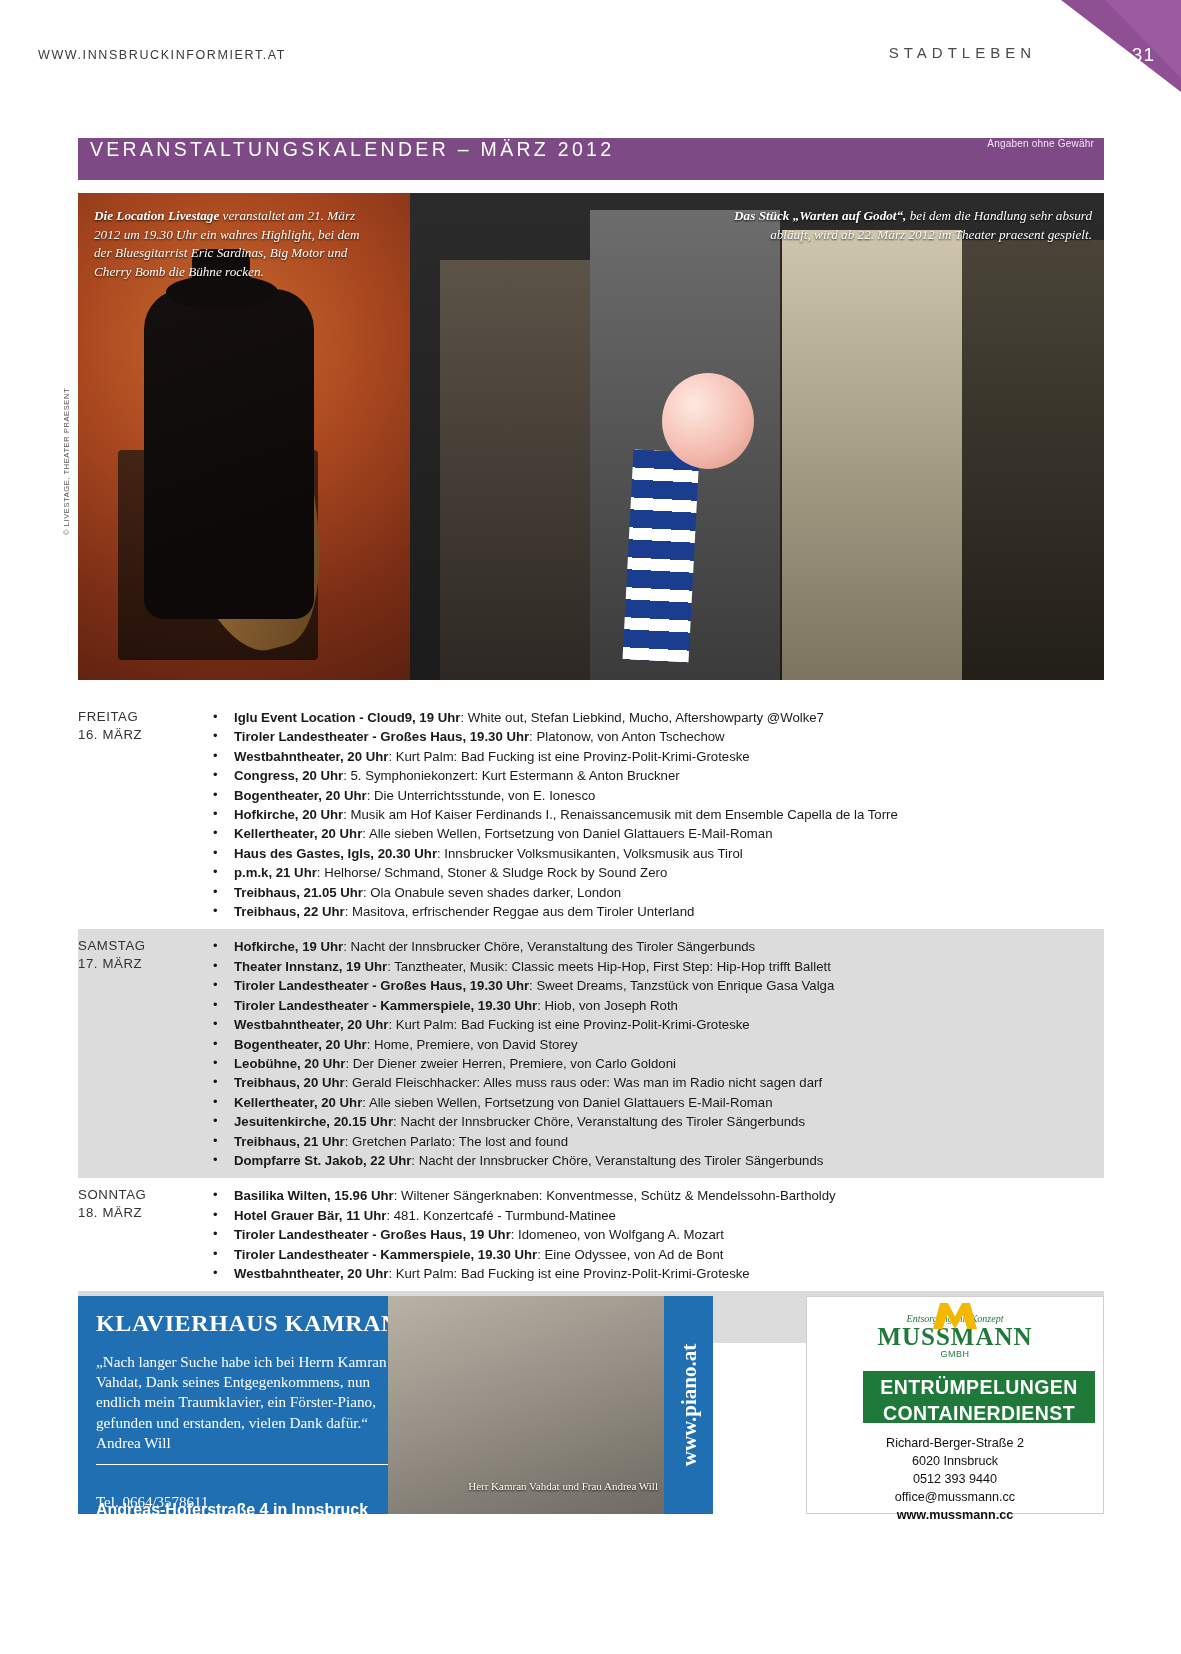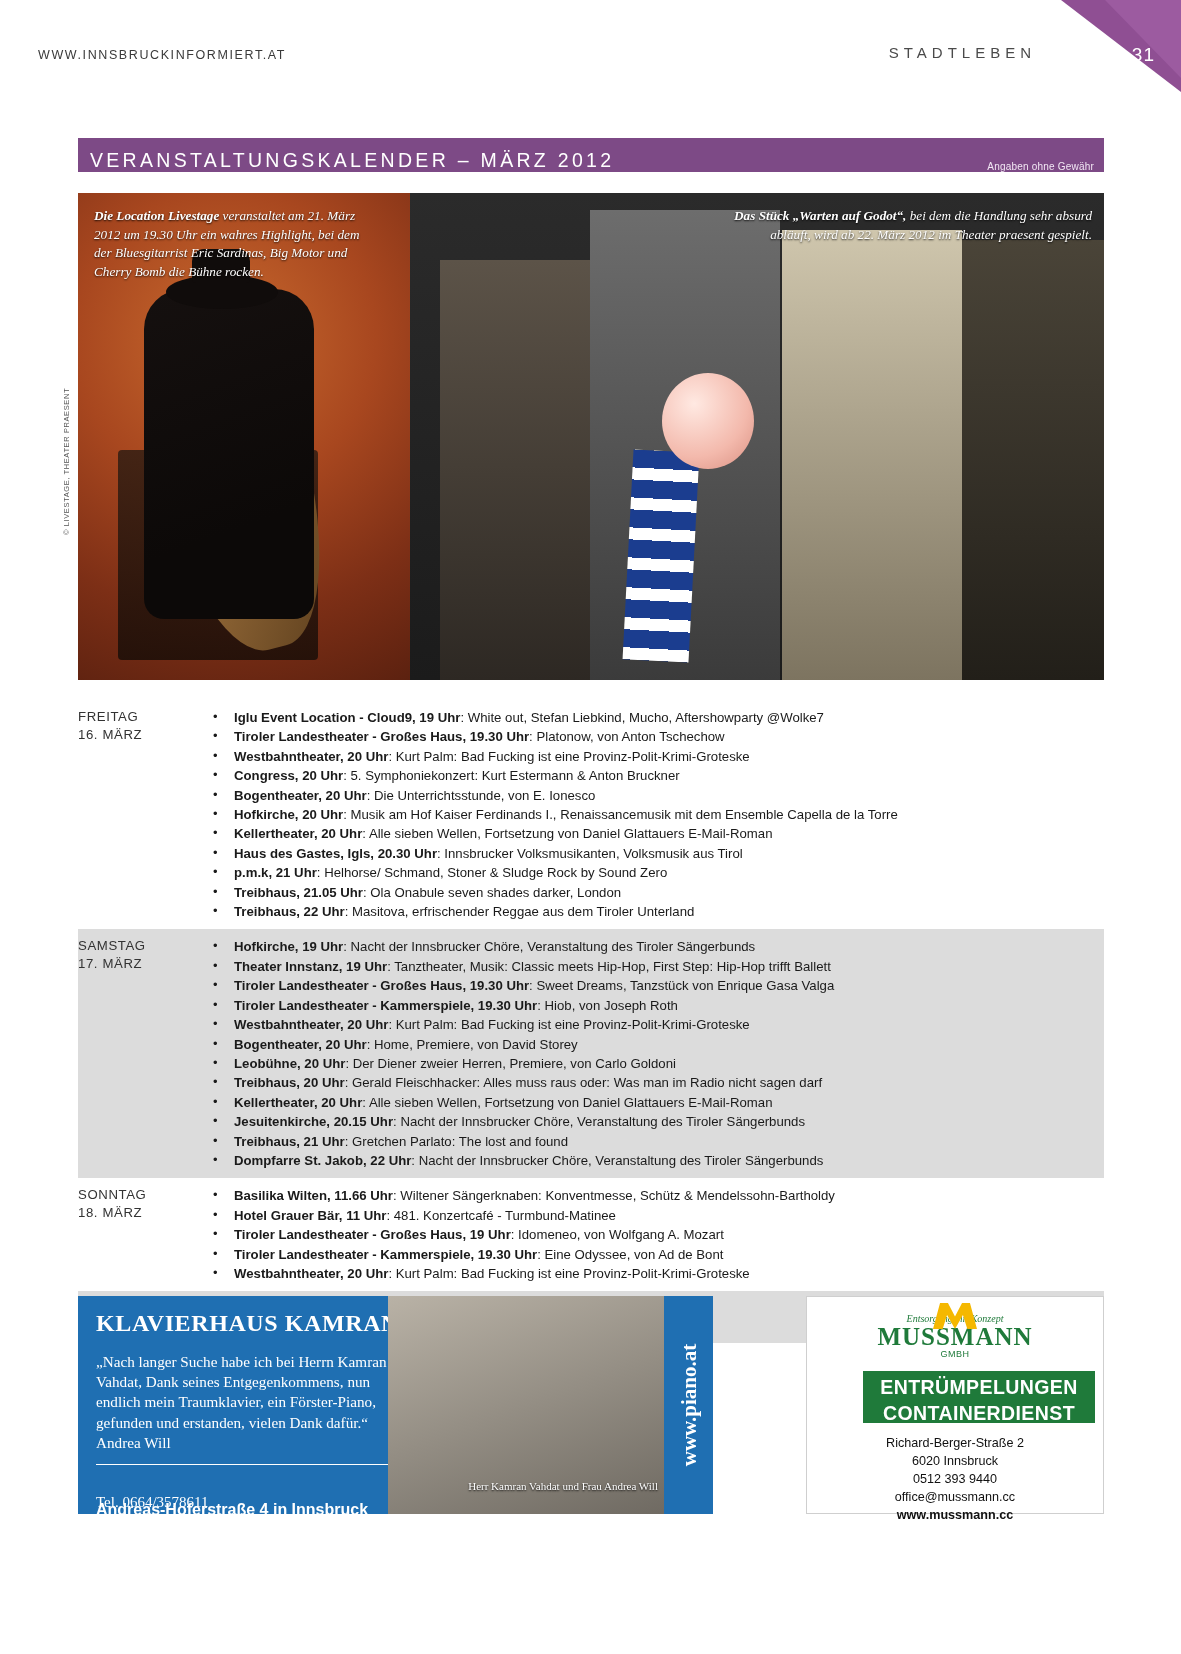--- a/index.html
+++ b/index.html
@@ -29,23 +29,23 @@
   .site-url{
     position:absolute;left:38px;top:48px;
     font-size:12.5px;letter-spacing:1.6px;color:#3a3a3a;
   }
   .section-label{
     position:absolute;right:145px;top:44px;
     font-size:15px;letter-spacing:5px;color:#4a4a4a;
   }
   
   .titlebar{
-    position:absolute;left:78px;top:138px;width:1026px;height:34px;
+    position:absolute;left:78px;top:138px;width:1026px;height:42px;
     background:#7d4a86;
-    display:flex;align-items:flex-end;justify-content:space-between;
+    display:flex;align-items:flex-start;justify-content:space-between;
   }
   .titlebar .t{
     color:#ffffff;font-size:19.5px;letter-spacing:3.3px;padding-left:12px;
   }
   .titlebar .n{
     color:#f2e7f4;font-size:10px;padding-right:10px;letter-spacing:.2px;
   }
   
   .photos{position:absolute;left:78px;top:193px;width:1026px;height:487px;}
   .photo{position:absolute;top:0;height:487px;overflow:hidden;}
@@ -278,21 +278,21 @@
         <div class="ev"><b>Treibhaus, 20 Uhr</b><span>: Gerald Fleischhacker: Alles muss raus oder: Was man im Radio nicht sagen darf</span></div>
         <div class="ev"><b>Kellertheater, 20 Uhr</b><span>: Alle sieben Wellen, Fortsetzung von Daniel Glattauers E-Mail-Roman</span></div>
         <div class="ev"><b>Jesuitenkirche, 20.15 Uhr</b><span>: Nacht der Innsbrucker Chöre, Veranstaltung des Tiroler Sängerbunds</span></div>
         <div class="ev"><b>Treibhaus, 21 Uhr</b><span>: Gretchen Parlato: The lost and found</span></div>
         <div class="ev"><b>Dompfarre St. Jakob, 22 Uhr</b><span>: Nacht der Innsbrucker Chöre, Veranstaltung des Tiroler Sängerbunds</span></div>
       </div>
     </div>
     <div class="day">
       <div class="daycol"><span class="d1">SONNTAG</span><span class="d2">18. MÄRZ</span></div>
       <div class="events">
-        <div class="ev"><b>Basilika Wilten, 11.66 Uhr</b><span>: Wiltener Sängerknaben: Konventmesse, Schütz &amp; Mendelssohn-Bartholdy</span></div>
+        <div class="ev"><b>Basilika Wilten, 15.96 Uhr</b><span>: Wiltener Sängerknaben: Konventmesse, Schütz &amp; Mendelssohn-Bartholdy</span></div>
         <div class="ev"><b>Hotel Grauer Bär, 11 Uhr</b><span>: 481. Konzertcafé - Turmbund-Matinee</span></div>
         <div class="ev"><b>Tiroler Landestheater - Großes Haus, 19 Uhr</b><span>: Idomeneo, von Wolfgang A. Mozart</span></div>
         <div class="ev"><b>Tiroler Landestheater - Kammerspiele, 19.30 Uhr</b><span>: Eine Odyssee, von Ad de Bont</span></div>
         <div class="ev"><b>Westbahntheater, 20 Uhr</b><span>: Kurt Palm: Bad Fucking ist eine Provinz-Polit-Krimi-Groteske</span></div>
       </div>
     </div>
     <div class="day shaded">
       <div class="daycol"><span class="d1">MONTAG</span><span class="d2">19. MÄRZ</span></div>
       <div class="events">
         <div class="ev"><b>Bogentheater, 20 Uhr</b><span>: Ein Heiratsantrag, von A. Tschechow</span></div>

